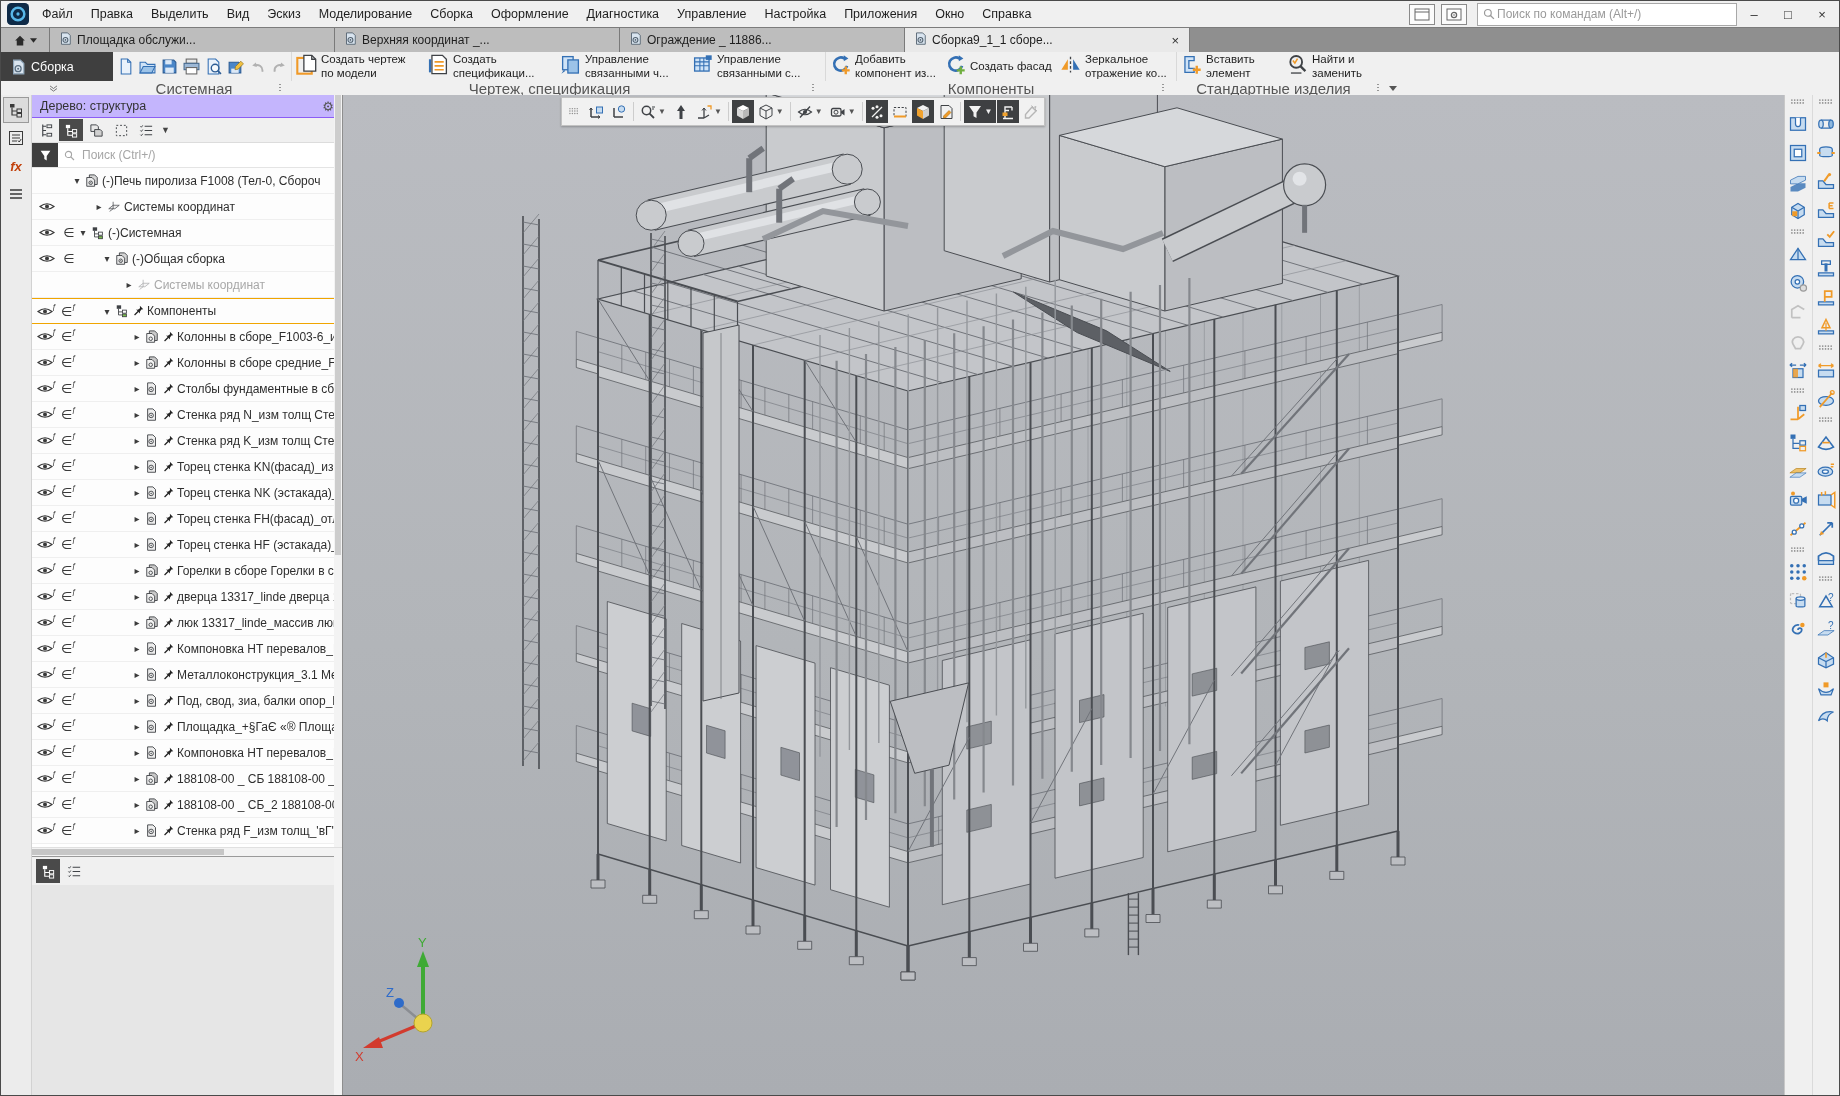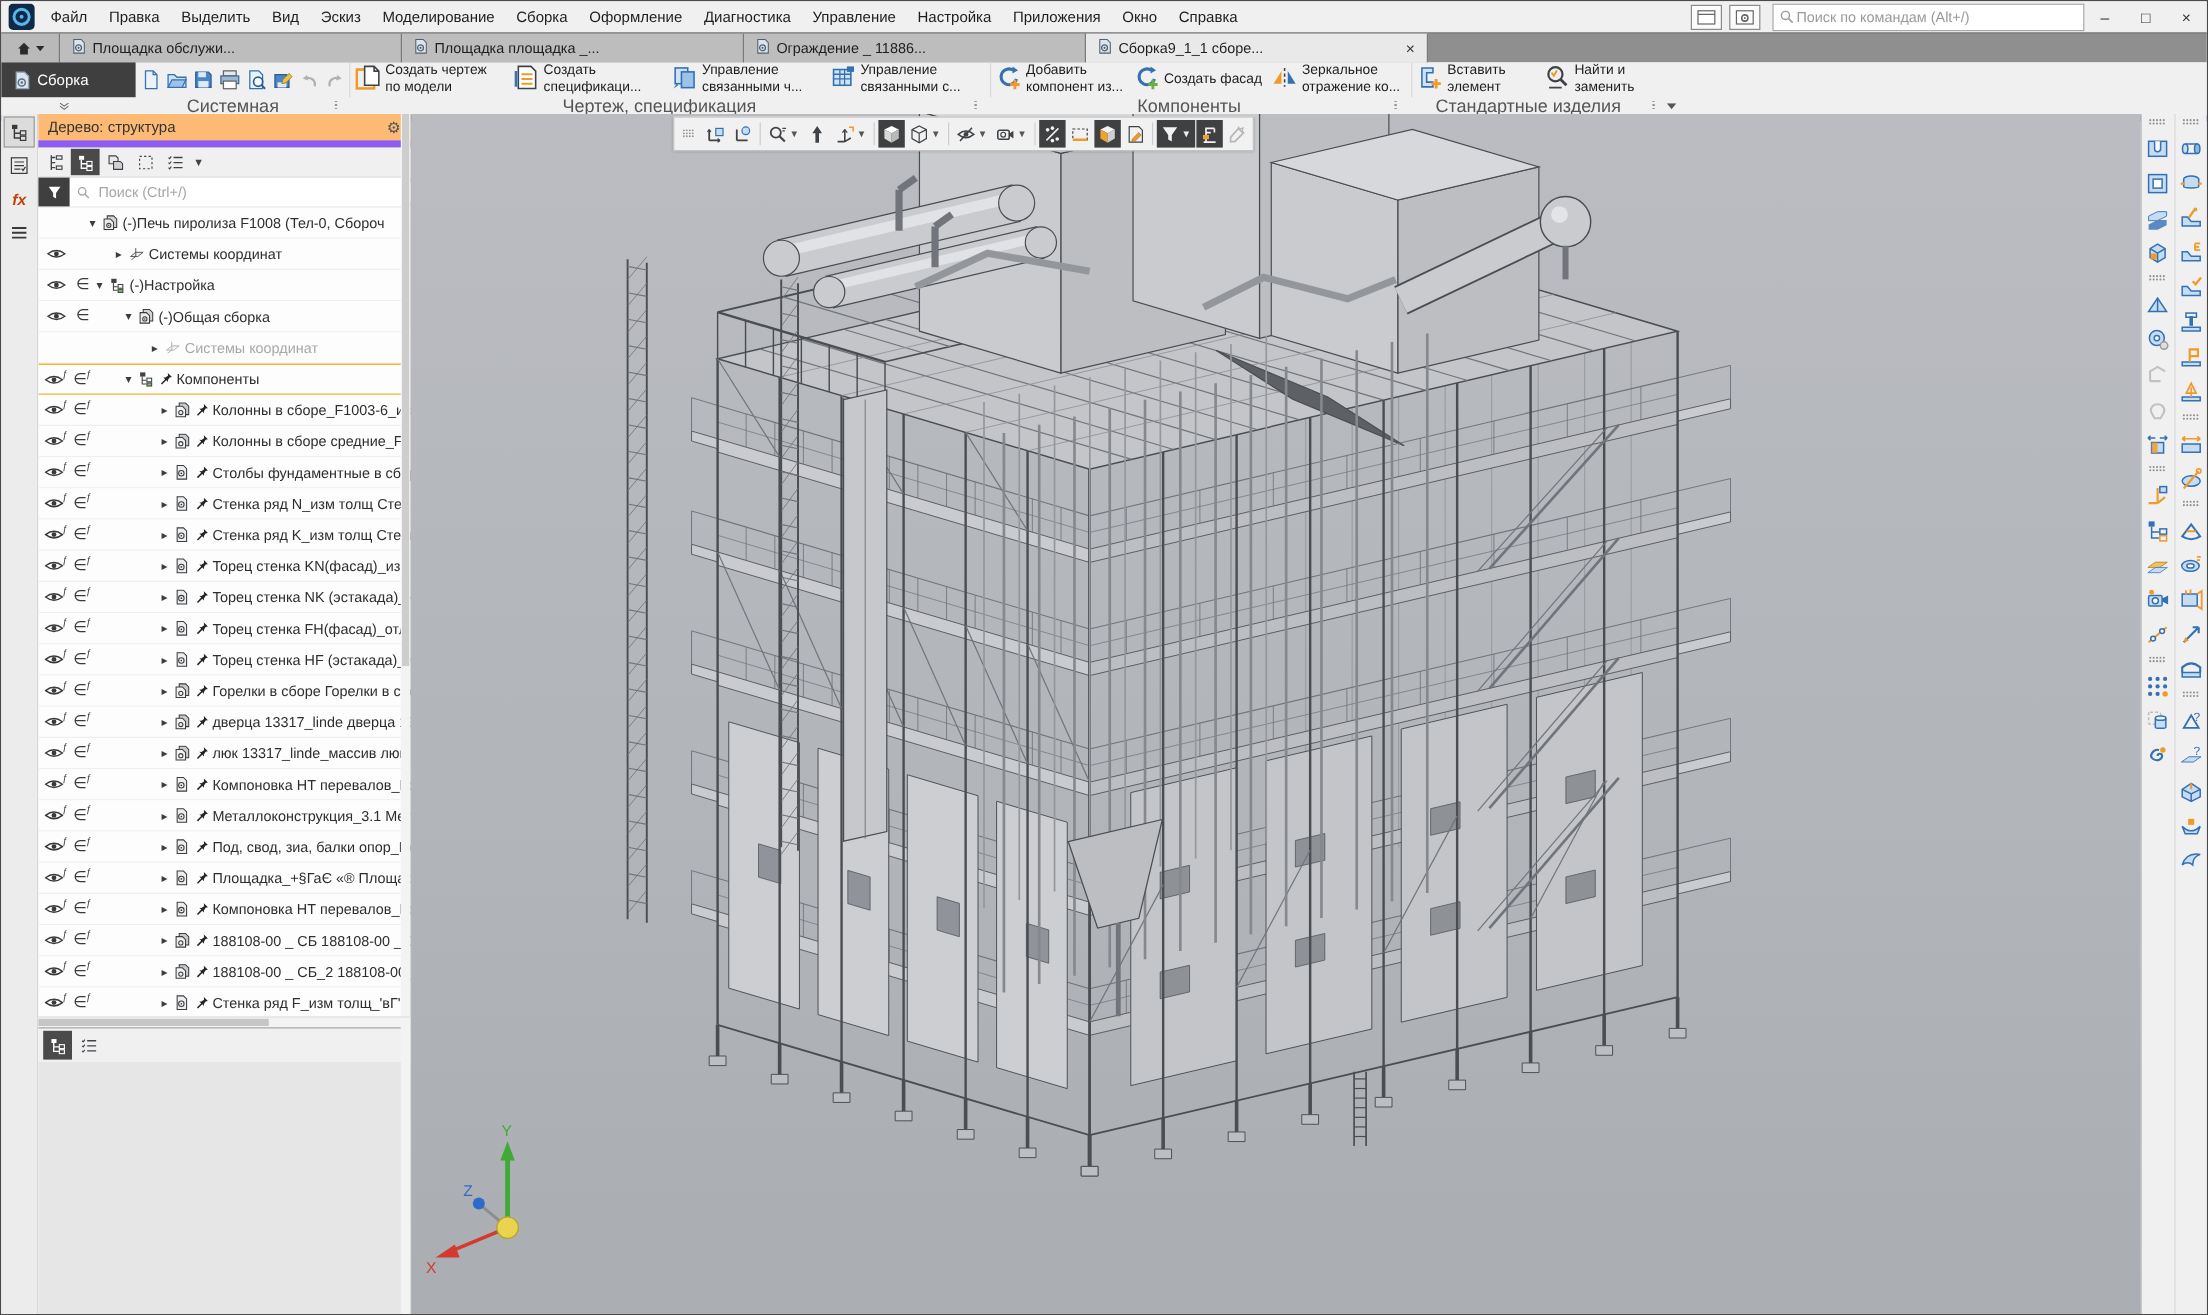--- a/index.html
+++ b/index.html
@@ -48,22 +48,22 @@
   
   #leftstrip{width:30px;background:#ececec;border-right:1px solid #d2d2d2;display:flex;
              flex-direction:column;align-items:center;padding-top:2px;gap:2px;}
   .strip-btn{width:26px;height:26px;display:flex;align-items:center;justify-content:center;
              font-size:13px;color:#c2410c;}
   .strip-btn.active{background:#dcdcdc;border:1px solid #9a9a9a;box-sizing:border-box;}
   .strip-btn .fxg{font-style:italic;font-weight:bold;font-size:13px;}
   
   #treepanel{width:310px;background:#fff;border-right:1px solid #8e8e8e;position:relative;
              display:flex;flex-direction:column;}
-  .tp-header{height:22px;background:#fdba74;display:flex;align-items:center;padding:0 8px;
-             font-size:12.5px;color:#333;border-bottom:6px solid #8b5cf6;}
+  .tp-header{height:22px;background:#c4b5fd;display:flex;align-items:center;padding:0 8px;
+             font-size:12.5px;color:#333;border-bottom:1px solid #8b5cf6;}
   .tp-header .gear{margin-left:auto;font-size:13px;color:#555;}
   .tp-toolbar{height:24px;background:#f0f0f0;display:flex;align-items:center;gap:1px;
               padding-left:2px;border-bottom:1px solid #dcdcdc;}
   .tpt-btn{width:24px;height:22px;display:flex;align-items:center;justify-content:center;}
   .tpt-btn.active{background:#4a4a4a;}
   .tpt-caret{font-size:9px;color:#444;margin-left:2px;}
   .tp-search{height:24px;display:flex;align-items:stretch;border-bottom:1px solid #e4e4e4;justify-content:center;}
   .filter-block{width:26px;background:#3f3f3f;display:flex;align-items:center;justify-content:center;}
   .tp-search .sfield{flex:1;display:flex;align-items:center;gap:5px;padding-left:6px;}
   .tp-search input{border:none;outline:none;flex:1;font-size:12px;color:#444;
@@ -164,21 +164,21 @@
             <circle cx="8.5" cy="9" r="1" fill="#51606e"></circle>
           </svg></span>
         <span class="tab-label">Площадка обслужи...</span>
       </span>
       <span class="doc-tab">
         <span><svg width="14" height="14" viewBox="0 0 16 16">
             <path d="M4 1h7l3 3v10H4z" fill="#d9e4ef" stroke="#51606e"></path>
             <circle cx="8.5" cy="9" r="2.8" fill="none" stroke="#51606e" stroke-width="1.2"></circle>
             <circle cx="8.5" cy="9" r="1" fill="#51606e"></circle>
           </svg></span>
-        <span class="tab-label">Площадка площадка _...</span>
+        <span class="tab-label">Верхняя координат _...</span>
       </span>
       <span class="doc-tab">
         <span><svg width="14" height="14" viewBox="0 0 16 16">
             <path d="M4 1h7l3 3v10H4z" fill="#d9e4ef" stroke="#51606e"></path>
             <circle cx="8.5" cy="9" r="2.8" fill="none" stroke="#51606e" stroke-width="1.2"></circle>
             <circle cx="8.5" cy="9" r="1" fill="#51606e"></circle>
           </svg></span>
         <span class="tab-label">Ограждение _ 11886...</span>
       </span>
       <span class="doc-tab active">
@@ -478,21 +478,21 @@
             <span class="mem">∈</span>
           </span>
           <span class="tcontent" style="left:46px">
             <span class="exp">▾</span>
             <svg width="14" height="14" viewBox="0 0 16 16">
               <rect x="2" y="1.5" width="5" height="4" fill="#3f4246"></rect>
               <path d="M4 5.5V12.5h4M4 9h4" stroke="#3f4246" fill="none"></path>
               <rect x="8.5" y="7" width="4.5" height="3.5" fill="#fff" stroke="#3f4246"></rect>
               <rect x="8.5" y="11.5" width="4.5" height="3" fill="#7dc24a" stroke="#3f4246"></rect>
             </svg>
-            <span class="tlabel">(-)Настройка</span>
+            <span class="tlabel">(-)Системная</span>
           </span>
         </div>
         <div class="trow">
           <span class="gut g1">
             <svg width="16" height="11" viewBox="0 0 16 11">
               <path d="M1 5.5Q8 0 15 5.5 8 11 1 5.5Z" fill="none" stroke="#3a3a3a" stroke-width="1.2"></path>
               <circle cx="8" cy="5.5" r="2" fill="#3a3a3a"></circle>
             </svg>
           </span>
           <span class="gut g2">

